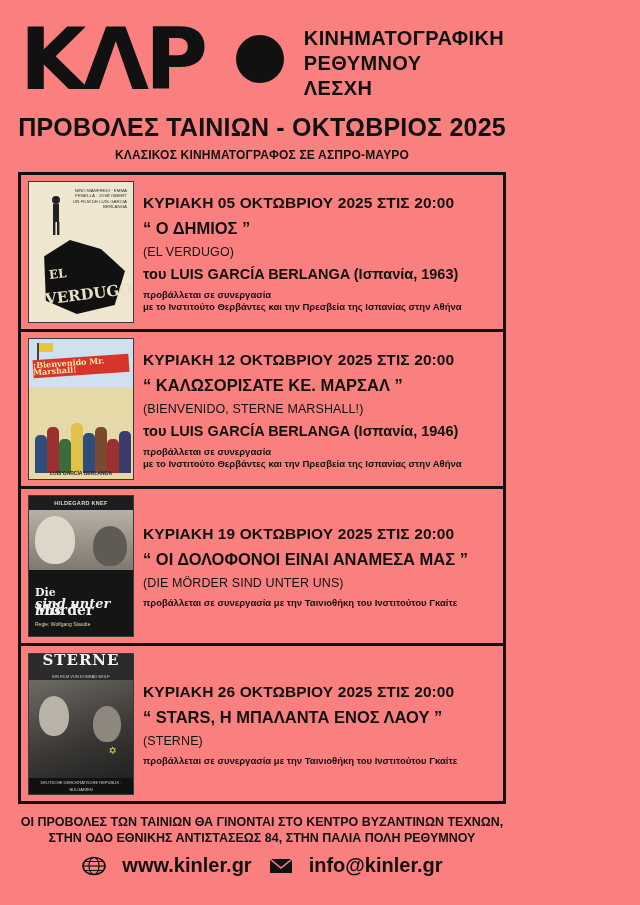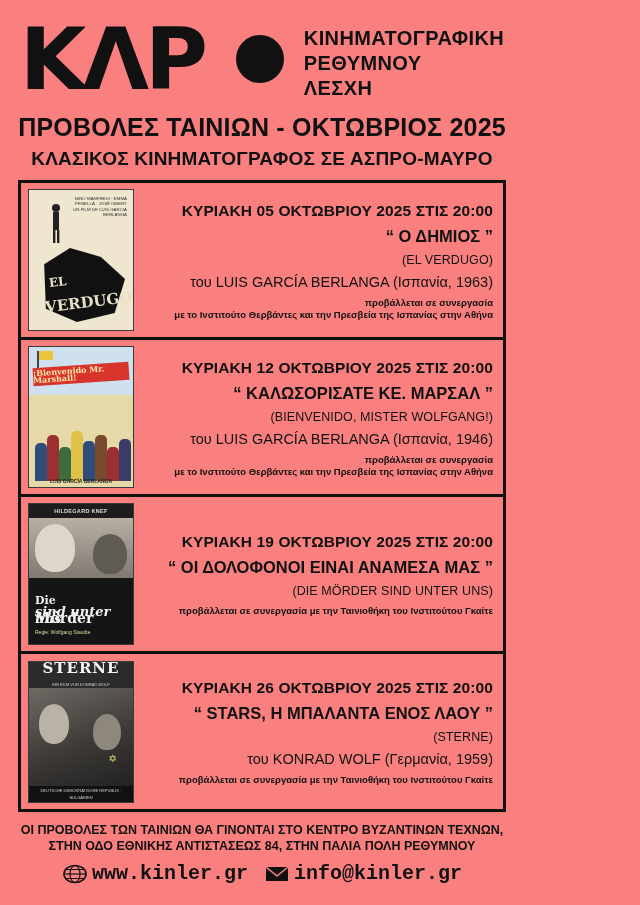--- a/index.html
+++ b/index.html
@@ -63,21 +63,21 @@
   .title-main {
     text-align: center;
     font-weight: bold;
     font-size: 25px;
     letter-spacing: .2px;
     margin-top: 12px;
   }
   .title-sub {
     text-align: center;
     font-weight: bold;
-    font-size: 19px;
+    font-size: 12px;
     letter-spacing: .2px;
     margin-top: 6px;
   }
 
   
   .films {
     margin-top: 10px;
     border: 3px solid #111;
     background: #fa8080;
   }
@@ -176,41 +176,41 @@
   .mini-sterne .sub4 { position:absolute; top:19px; left:0; right:0; text-align:center; color:#cfcfcf; font-size:4px; }
   .mini-sterne .photo { position:absolute; top:26px; left:0; right:0; bottom:16px; background: linear-gradient(160deg,#6e6a64,#3a3734 60%,#222); }
   .mini-sterne .h1 { position:absolute; left:10px; top:16px; width:30px; height:40px; border-radius:50% 50% 46% 46%; background:#b9b2a6; }
   .mini-sterne .h2 { position:absolute; right:12px; top:26px; width:28px; height:36px; border-radius:50% 50% 46% 46%; background:#8d877e; }
   .mini-sterne .star { position:absolute; right:16px; bottom:24px; color:#e8e36a; font-size:10px; }
   .mini-sterne .foot { position:absolute; bottom:0; left:0; right:0; height:16px; background:#111; color:#cfcfcf; font-size:4px; display:flex; align-items:center; justify-content:center; text-align:center; padding:0 4px;}
 
   .info-cell {
     flex: 1 1 auto;
     padding: 10px 10px 8px 4px;
-    text-align: right;
+    text-align: left;
     display: flex;
     flex-direction: column;
     justify-content: center;
     gap: 7px;
   }
   .date-line {
     font-weight: bold;
     font-size: 15.5px;
     letter-spacing: .1px;
   }
   .film-title {
     font-weight: bold;
     font-size: 16.5px;
   }
   .film-title-orig {
     font-size: 12.5px;
     letter-spacing: .1px;
   }
   .director {
-    font-weight: normal;
+    font-weight: bold;
     font-size: 14.5px;
   }
   .note {
     font-size: 9.5px;
     line-height: 12px;
     font-weight: bold;
   }
 
   
   .footer {
@@ -225,22 +225,21 @@
   .contact {
     margin-top: 8px;
     display: flex;
     align-items: center;
     justify-content: center;
     gap: 16px;
   }
   .contact-item {
     display: flex;
     align-items: center;
-    gap: 4px;
-    font-family: Liberation Mono, monospace;
+    gap: 15px;
   }
   .contact-text {
     font-weight: bold;
     font-size: 20px;
   }
   .ic { width: 26px; height: 20px; display:block; }
 </style>
 </head>
 <body>
 
@@ -307,21 +306,21 @@
             <div class="fig" style="left:64px;height:46px;background:#7a4a2f;"></div>
             <div class="fig" style="left:76px;height:34px;background:#9c2f2f;"></div>
             <div class="fig" style="left:88px;height:42px;background:#3c3c6b;"></div>
           </div>
           <div class="title2">LUIS GARCÍA BERLANGA</div>
         </div>
       </div>
       <div class="info-cell">
         <div class="date-line">ΚΥΡΙΑΚΗ 12 ΟΚΤΩΒΡΙΟΥ 2025 ΣΤΙΣ 20:00</div>
         <div class="film-title">“ ΚΑΛΩΣΟΡΙΣΑΤΕ ΚΕ. ΜΑΡΣΑΛ ”</div>
-        <div class="film-title-orig">(BIENVENIDO, MISTER WOLFGANG!)</div>
+        <div class="film-title-orig">(BIENVENIDO, STERNE MARSHALL!)</div>
         <div class="director">του LUIS GARCÍA BERLANGA (Ισπανία, 1946)</div>
         <div class="note">
           <div>προβάλλεται σε συνεργασία</div>
           <div>με το Ινστιτούτο Θερβάντες και την Πρεσβεία της Ισπανίας στην Αθήνα</div>
         </div>
       </div>
     </div>
 
     <div class="film">
       <div class="poster-cell">
@@ -359,21 +358,20 @@
             <div class="h2"></div>
             <div class="star">✡</div>
           </div>
           <div class="foot">DEUTSCHE DEMOKRATISCHE REPUBLIK · BULGARIEN</div>
         </div>
       </div>
       <div class="info-cell">
         <div class="date-line">ΚΥΡΙΑΚΗ 26 ΟΚΤΩΒΡΙΟΥ 2025 ΣΤΙΣ 20:00</div>
         <div class="film-title">“ STARS, Η ΜΠΑΛΑΝΤΑ ΕΝΟΣ ΛΑΟΥ ”</div>
         <div class="film-title-orig">(STERNE)</div>
-        <div class="director">του KONRAD WOLF (Γερμανία, 1959)</div>
         <div class="note">
           <div>προβάλλεται σε συνεργασία με την Ταινιοθήκη του Ινστιτούτου Γκαίτε</div>
         </div>
       </div>
     </div>
 
   </div>
 
   <div class="footer">
     <div class="footer-line">ΟΙ ΠΡΟΒΟΛΕΣ ΤΩΝ ΤΑΙΝΙΩΝ ΘΑ ΓΙΝΟΝΤΑΙ ΣΤΟ ΚΕΝΤΡΟ ΒΥΖΑΝΤΙΝΩΝ ΤΕΧΝΩΝ,</div>

